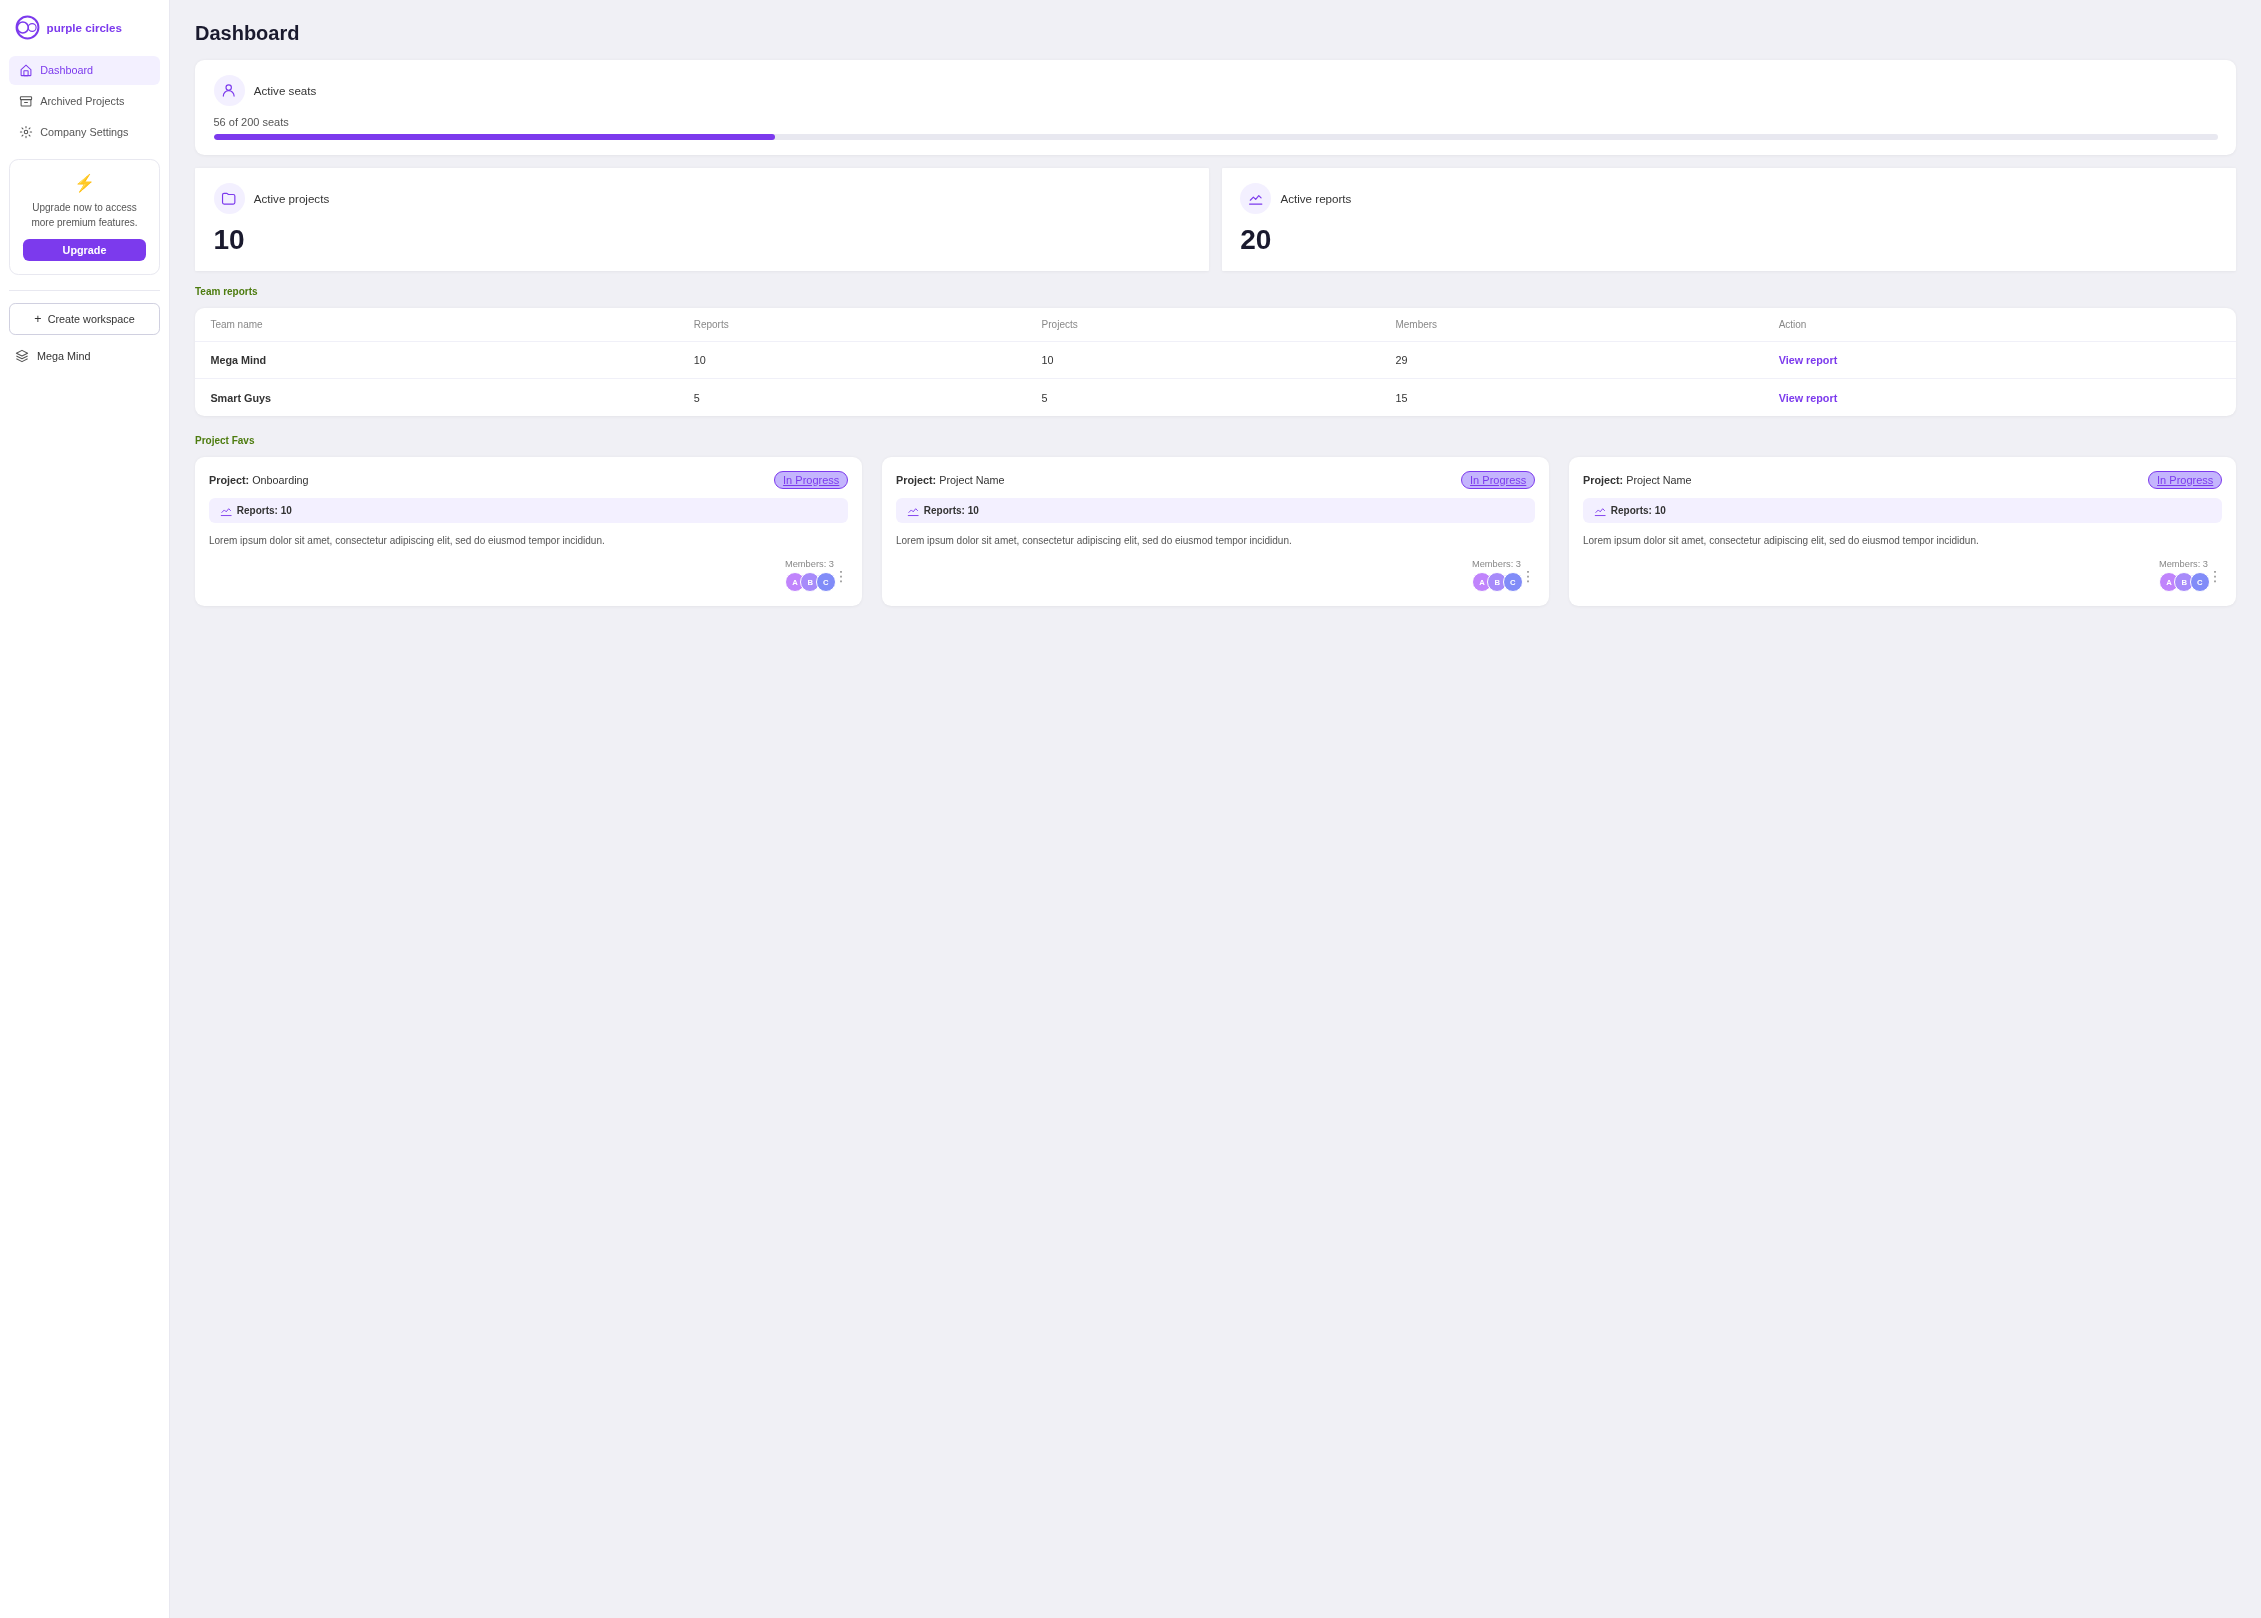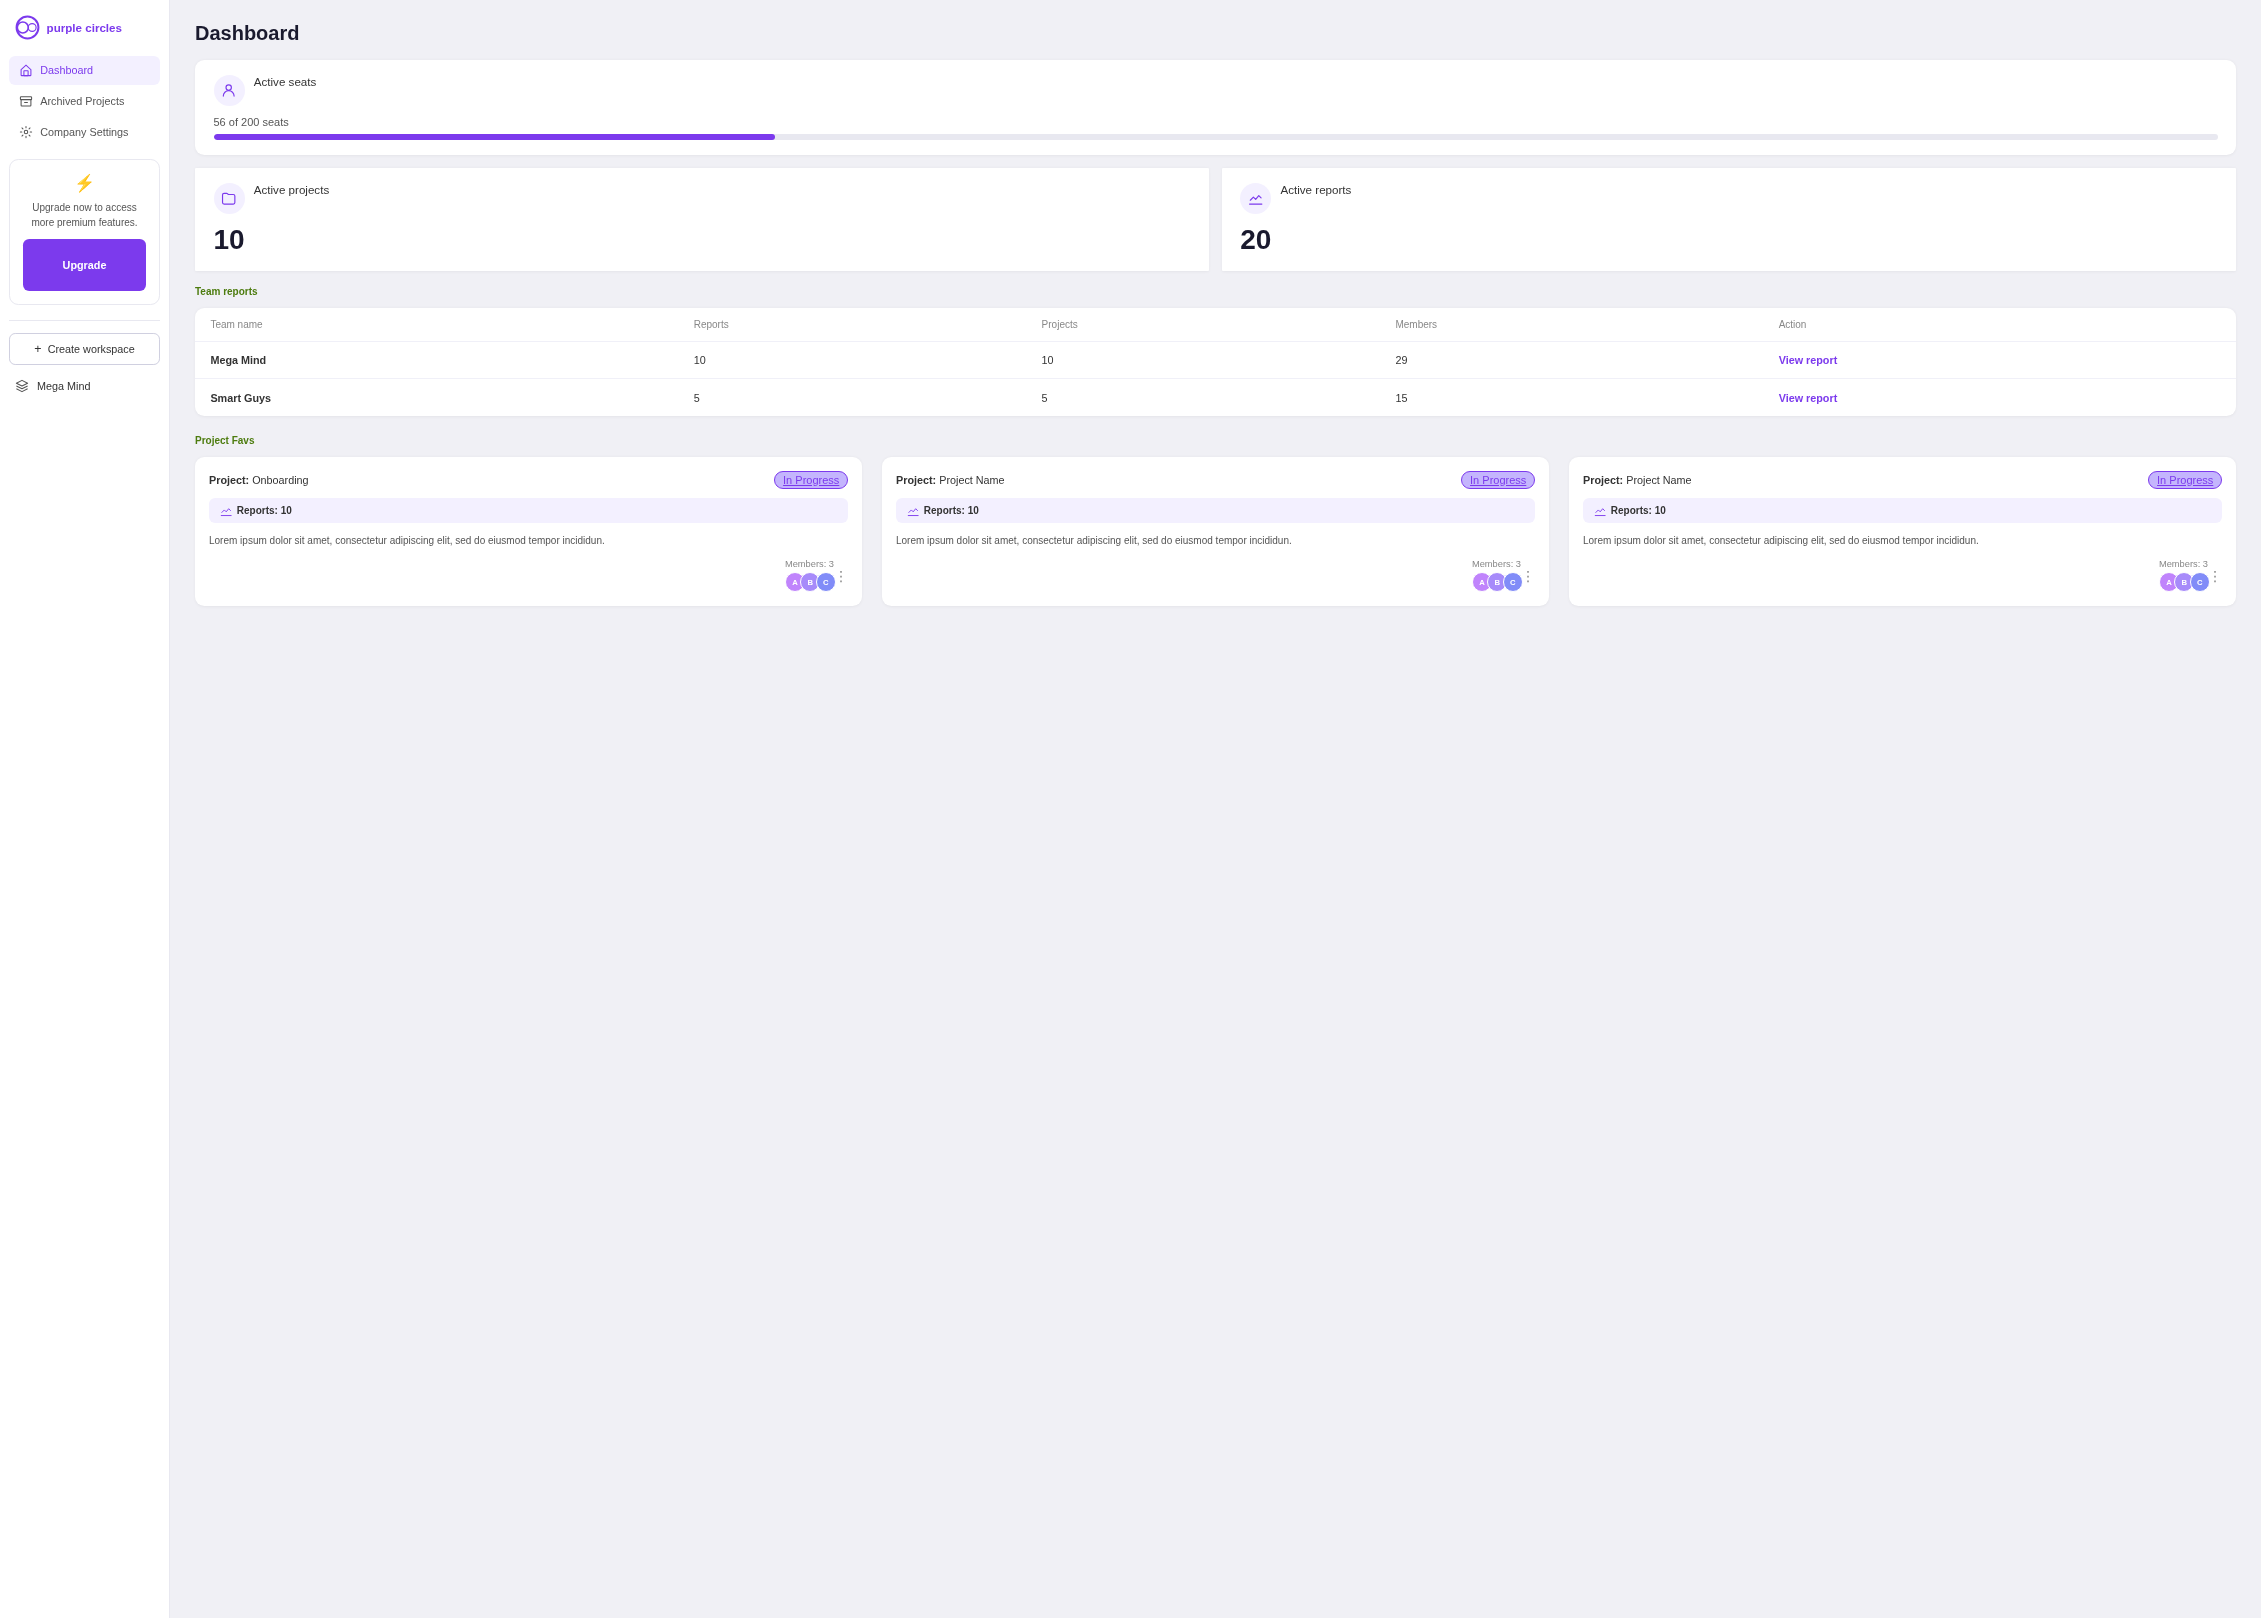--- a/index.html
+++ b/index.html
@@ -73,21 +73,21 @@
       font-size: 10px;
       color: #555;
       line-height: 1.5;
       margin-bottom: 9.3px;
     }
     .upgrade-btn {
       background: #7c3aed;
       color: #fff;
       border: none;
       border-radius: 6.2px;
-      padding: 20px 0;
+      padding: 5px 0;
       width: 100%;
       font-size: 10.8px;
       font-weight: 600;
       cursor: pointer;
     }
 
     .sidebar-divider { border: none; border-top: 0.8px solid #e8e8f0; margin: 3.1px 9.3px; }
 
     .create-workspace-btn {
       display: flex;
@@ -132,20 +132,21 @@
     
     .stats-card-full {
       background: #fff;
       border-radius: 9.3px;
       padding: 15.4px 18.5px;
       margin-bottom: 12.4px;
       box-shadow: 0 0.8px 3.1px rgba(0,0,0,0.05);
     }
     .stats-card-header {
       display: flex;
+      align-items: center;
       gap: 9.3px;
       margin-bottom: 9.3px;
     }
     .stat-icon-circle {
       width: 31px;
       height: 31px;
       background: #f3f0ff;
       border-radius: 50%;
       display: flex;
       align-items: center;

